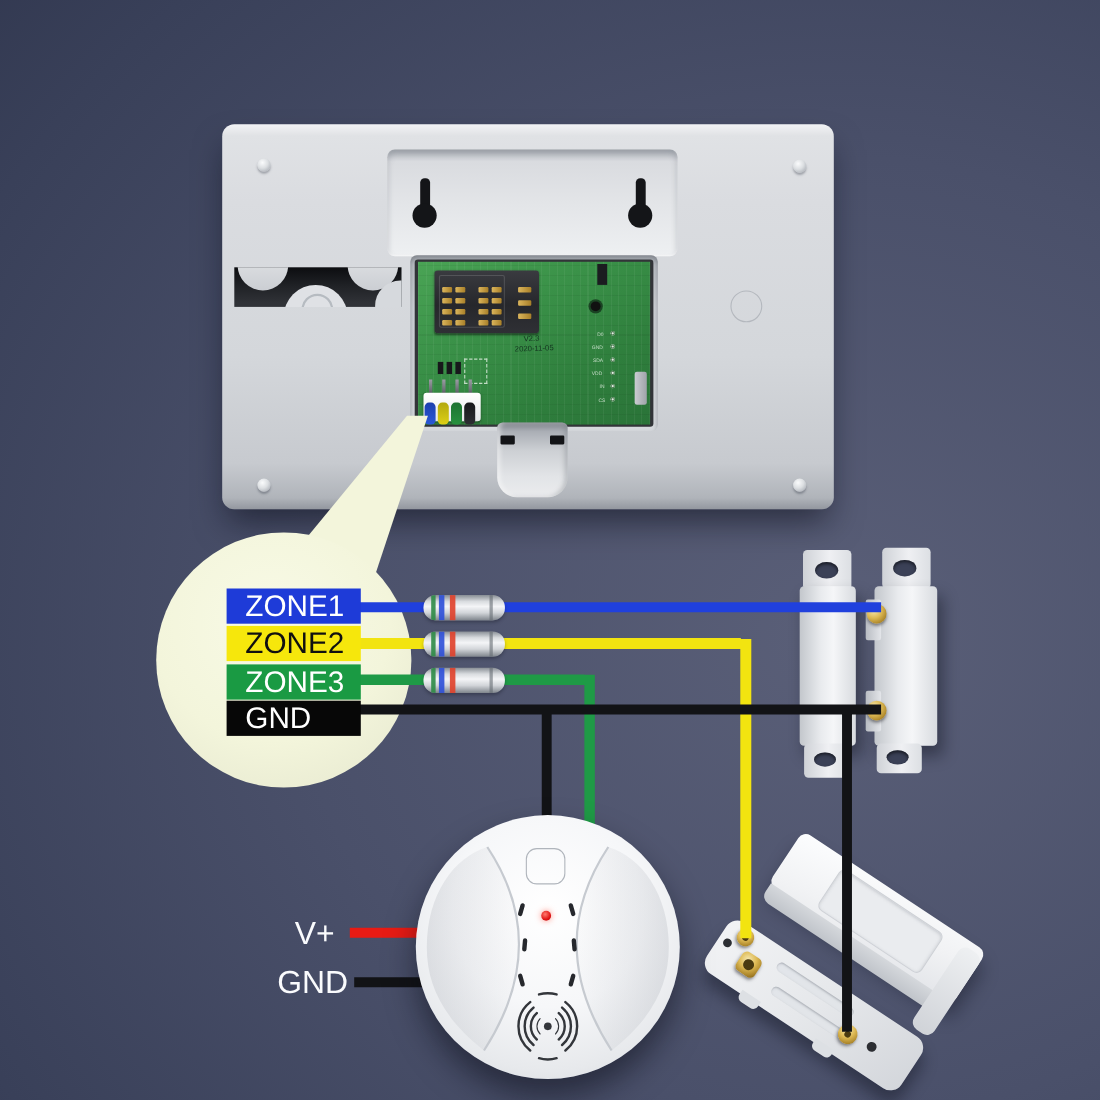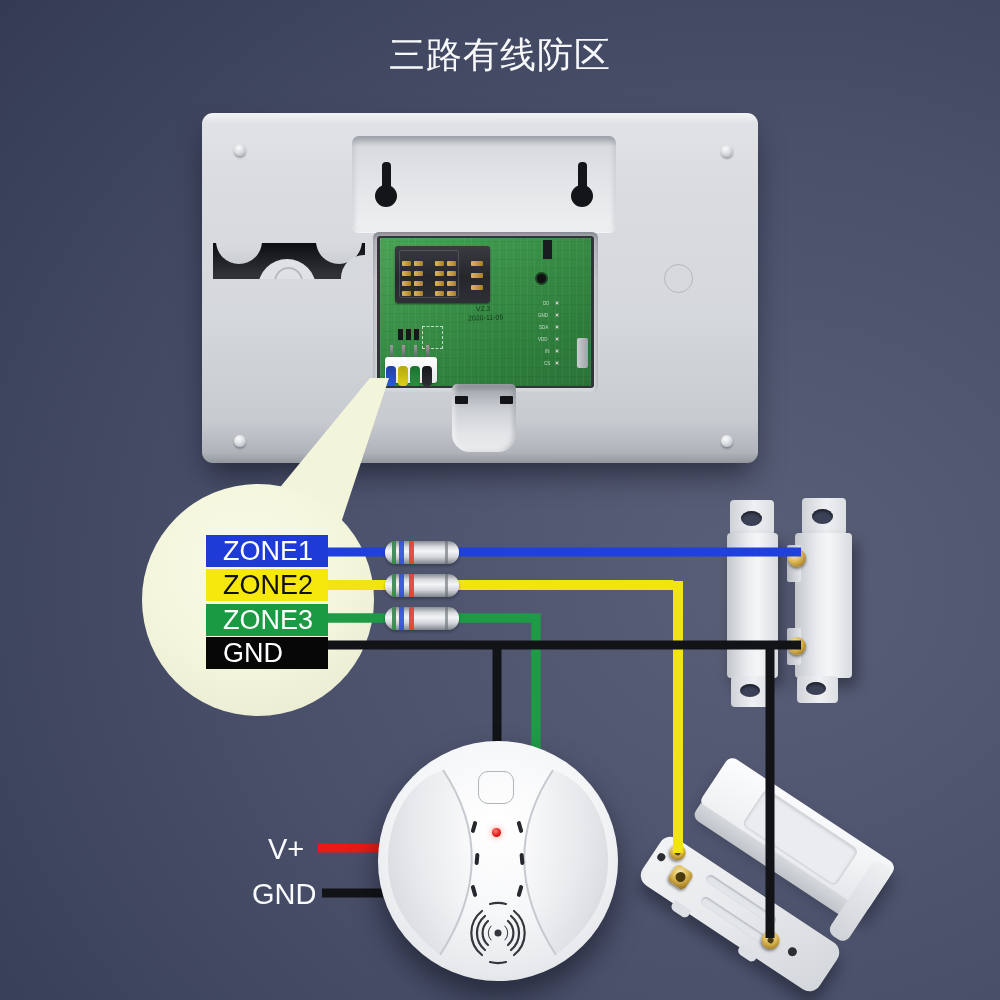--- a/index.html
+++ b/index.html
@@ -106,21 +106,20 @@
   .vent{position:absolute;width:4px;height:12px;border-radius:2px;background:#26282d;}
 
   
   .plabel{position:absolute;color:#fafbfd;font-size:29px;z-index:9;}
 </style>
 </head>
 <body>
 
 <div id="stage">
 
-  <div class="title">三路有线防区</div>
 
   <div class="panel">
     <div class="screw" style="left:32px;top:31px;"></div>
     <div class="screw" style="left:519px;top:32px;"></div>
     <div class="screw" style="left:32px;top:322px;"></div>
     <div class="screw" style="left:519px;top:322px;"></div>
 
     <div class="recess">
       <div class="keyhole" style="left:23px;top:26px;">
           <div class="slot"></div>

